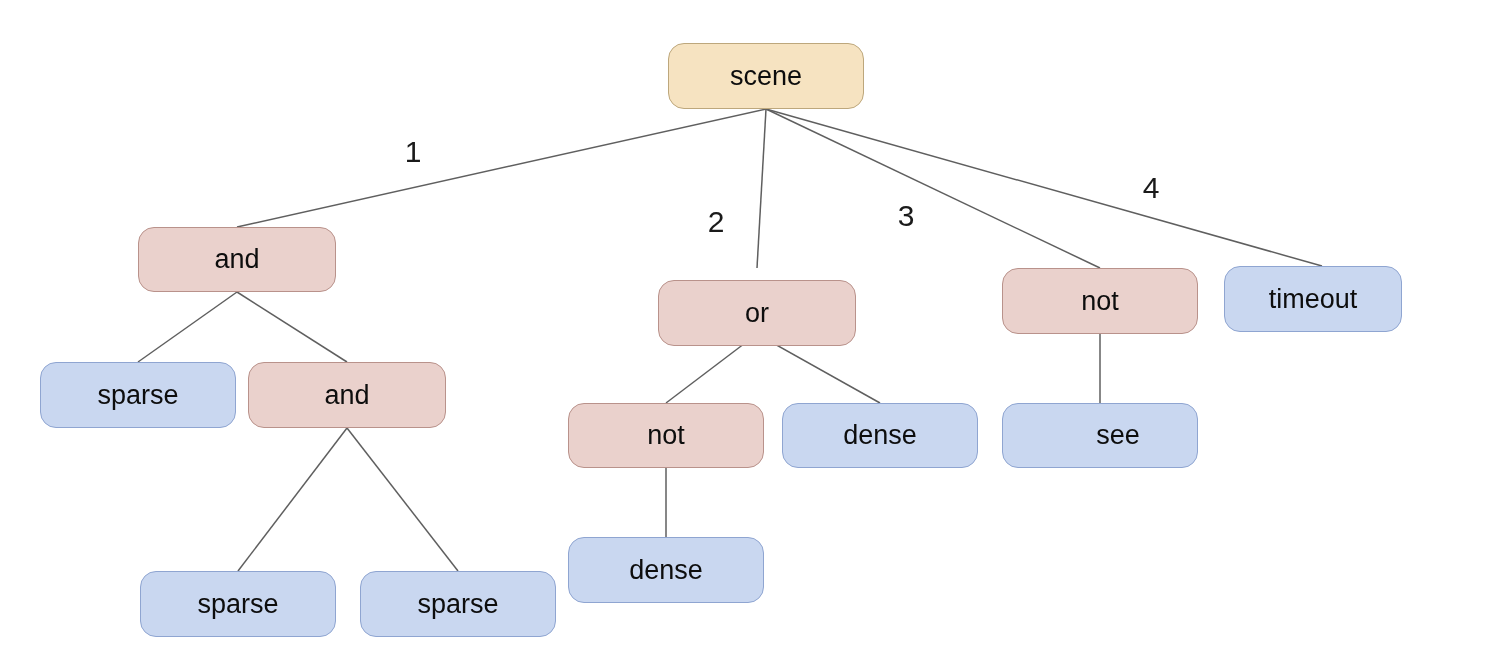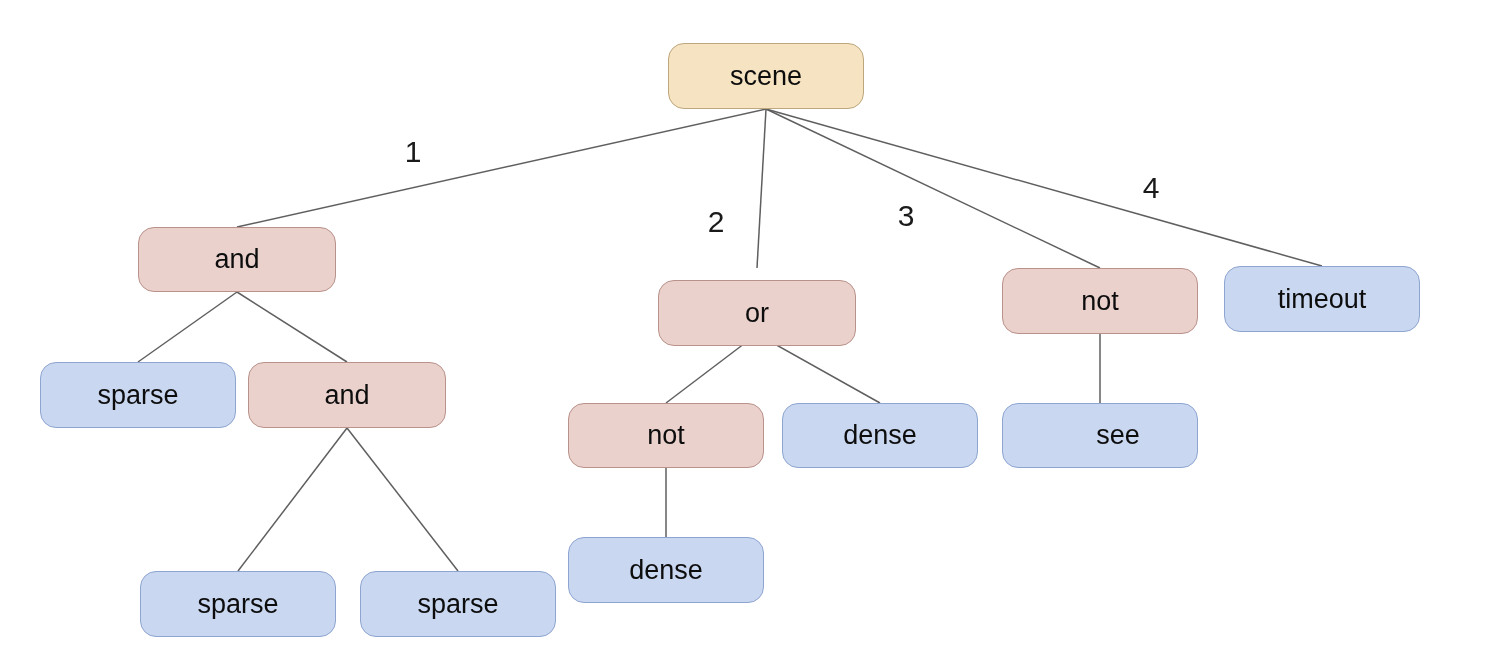--- a/index.html
+++ b/index.html
@@ -61,21 +61,21 @@
       <line x1="757" y1="334" x2="666" y2="403" stroke="#5f5f5f" stroke-width="1.5"></line>
       <line x1="757" y1="334" x2="880" y2="403" stroke="#5f5f5f" stroke-width="1.5"></line>
       <line x1="666" y1="468" x2="666" y2="537" stroke="#5f5f5f" stroke-width="1.5"></line>
       <line x1="1100" y1="334" x2="1100" y2="403" stroke="#5f5f5f" stroke-width="1.5"></line>
     </svg>
 
 <div class="node" style="left: 668px; top: 43px; width: 196px; height: 66px; background: rgb(246, 227, 193); border-color: rgb(189, 167, 124);">scene</div>
     <div class="node" style="left: 138px; top: 227px; width: 198px; height: 65px; background: rgb(234, 209, 204); border-color: rgb(185, 146, 139);">and</div>
     <div class="node" style="left: 658px; top: 268px; width: 198px; height: 66px; background: rgb(234, 209, 204); border-color: rgb(185, 146, 139); margin-top: 12px;">or</div>
     <div class="node" style="left: 1002px; top: 268px; width: 196px; height: 66px; background: rgb(234, 209, 204); border-color: rgb(185, 146, 139);">not</div>
-    <div class="node" style="left: 1224px; top: 266px; width: 196px; height: 66px; background: rgb(201, 215, 240); border-color: rgb(143, 165, 209);">timeout</div>
+    <div class="node" style="left: 1224px; top: 266px; width: 178px; height: 66px; background: rgb(201, 215, 240); border-color: rgb(143, 165, 209);">timeout</div>
     <div class="node" style="left: 40px; top: 362px; width: 196px; height: 66px; background: rgb(201, 215, 240); border-color: rgb(143, 165, 209);">sparse</div>
     <div class="node" style="left: 248px; top: 362px; width: 198px; height: 66px; background: rgb(234, 209, 204); border-color: rgb(185, 146, 139);">and</div>
     <div class="node" style="left: 568px; top: 403px; width: 196px; height: 65px; background: rgb(234, 209, 204); border-color: rgb(185, 146, 139);">not</div>
     <div class="node" style="left: 782px; top: 403px; width: 196px; height: 65px; background: rgb(201, 215, 240); border-color: rgb(143, 165, 209);">dense</div>
     <div class="node" style="left: 1002px; top: 403px; width: 196px; height: 65px; background: rgb(201, 215, 240); border-color: rgb(143, 165, 209); padding-left: 36px;">see</div>
     <div class="node" style="left: 140px; top: 571px; width: 196px; height: 66px; background: rgb(201, 215, 240); border-color: rgb(143, 165, 209);">sparse</div>
     <div class="node" style="left: 360px; top: 571px; width: 196px; height: 66px; background: rgb(201, 215, 240); border-color: rgb(143, 165, 209);">sparse</div>
     <div class="node" style="left: 568px; top: 537px; width: 196px; height: 66px; background: rgb(201, 215, 240); border-color: rgb(143, 165, 209);">dense</div>
   </div>
 

